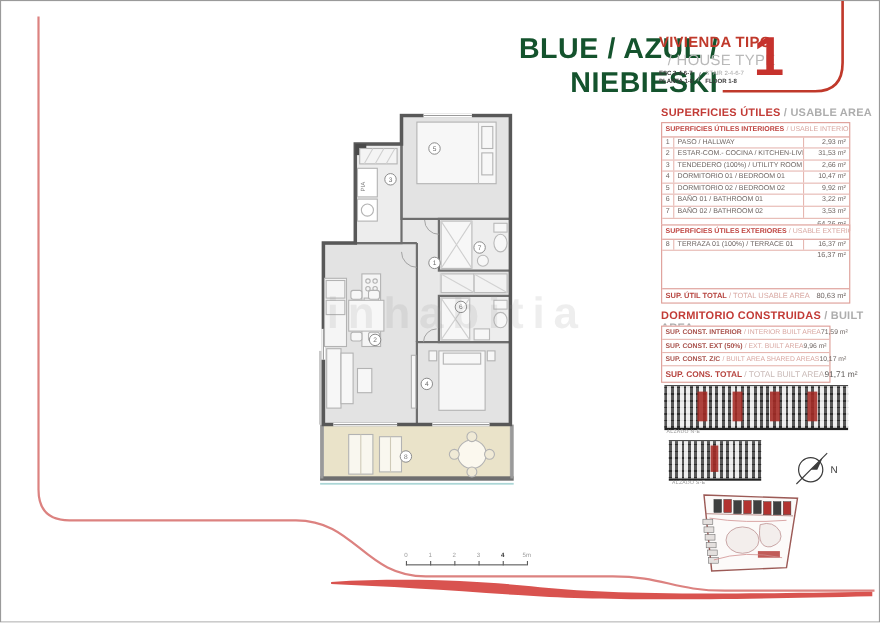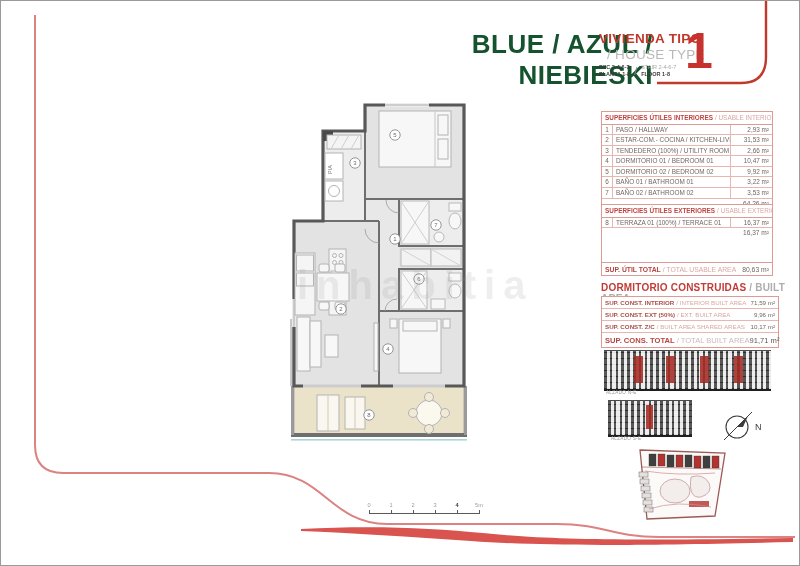--- a/index.html
+++ b/index.html
@@ -80,20 +80,24 @@
       <div class="bold">PLANTA 1-8</div>
     </div>
     <div class="esc-slash">/</div>
     <div class="esc-col">
       <div class="lite">STAIR 2-4-6-7</div>
       <div class="bold">FLOOR 1-8</div>
     </div>
   </div>
   <div class="abs big-number">1</div>
 
+  <div class="abs sec-header" style="left:600px;top:96px;">
+    <span>SUPERFICIES ÚTILES</span>
+    <span class="en">/ USABLE AREA</span>
+  </div>
 
   <div class="abs tbox" style="left:600px;top:110px;width:172px;">
     <div class="sub-row">
       <span class="es">SUPERFICIES ÚTILES INTERIORES</span>
       <span class="en">/ USABLE INTERIOR AREA</span>
     </div>
     <div class="trow">
         <span class="num">1</span>
         <span class="lbl">PASO / HALLWAY</span>
         <span class="val">2,93 m²</span>
@@ -148,21 +152,21 @@
       <span class="en">/ TOTAL USABLE AREA</span>
       <span class="val">80,63 m²</span>
     </div>
   </div>
 
   <div class="abs sec-header" style="left:600px;top:281px;">
     <span>DORMITORIO CONSTRUIDAS</span>
     <span class="en">/ BUILT AREA</span>
   </div>
 
-  <div class="abs tbox" style="left:600px;top:295px;width:178px;">
+  <div class="abs tbox" style="left:600px;top:295px;width:154px;">
     <div class="built-row">
         <span class="es">SUP. CONST. INTERIOR</span>
         <span class="en">/ INTERIOR BUILT AREA</span>
         <span class="val">71,59 m²</span>
       </div>
     <div class="built-row">
         <span class="es">SUP. CONST. EXT (50%)</span>
         <span class="en">/ EXT. BUILT AREA</span>
         <span class="val">9,96 m²</span>
       </div>

